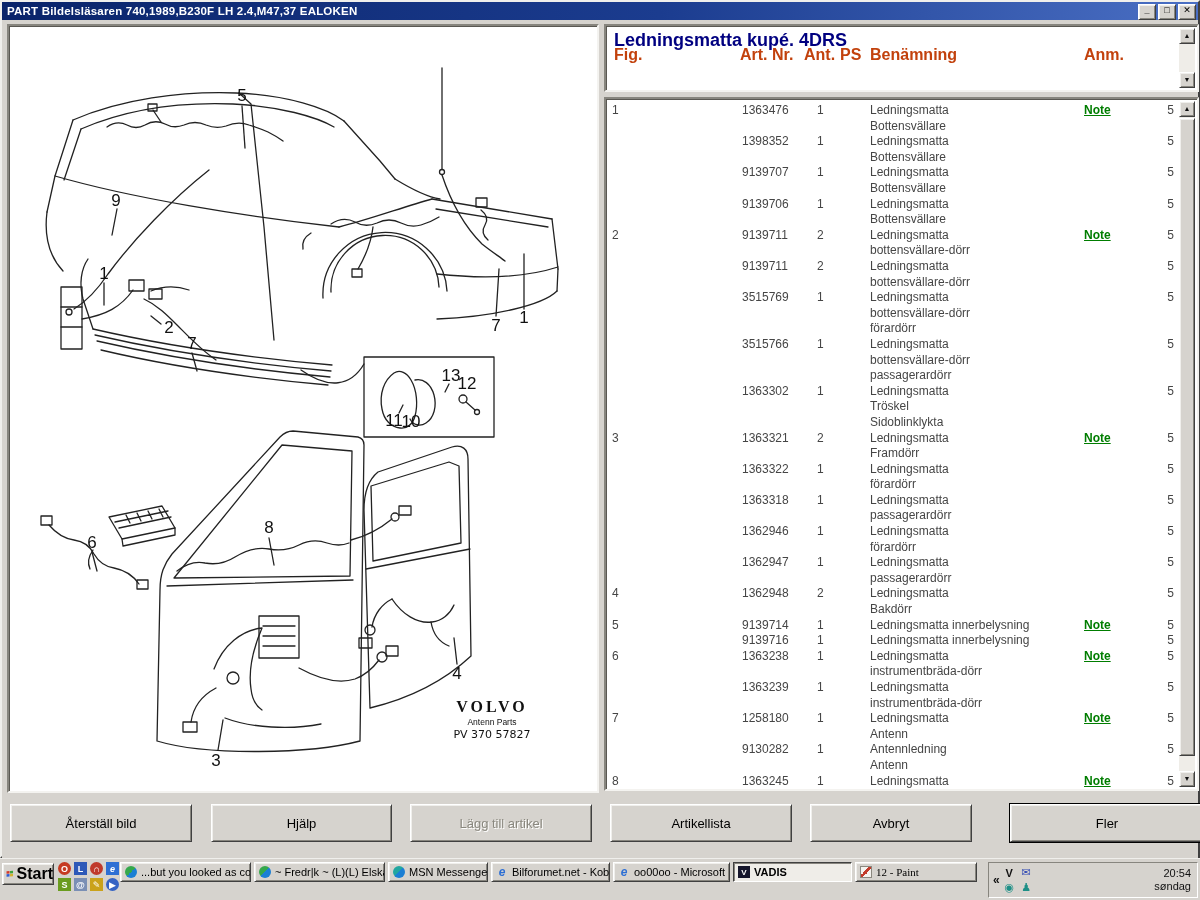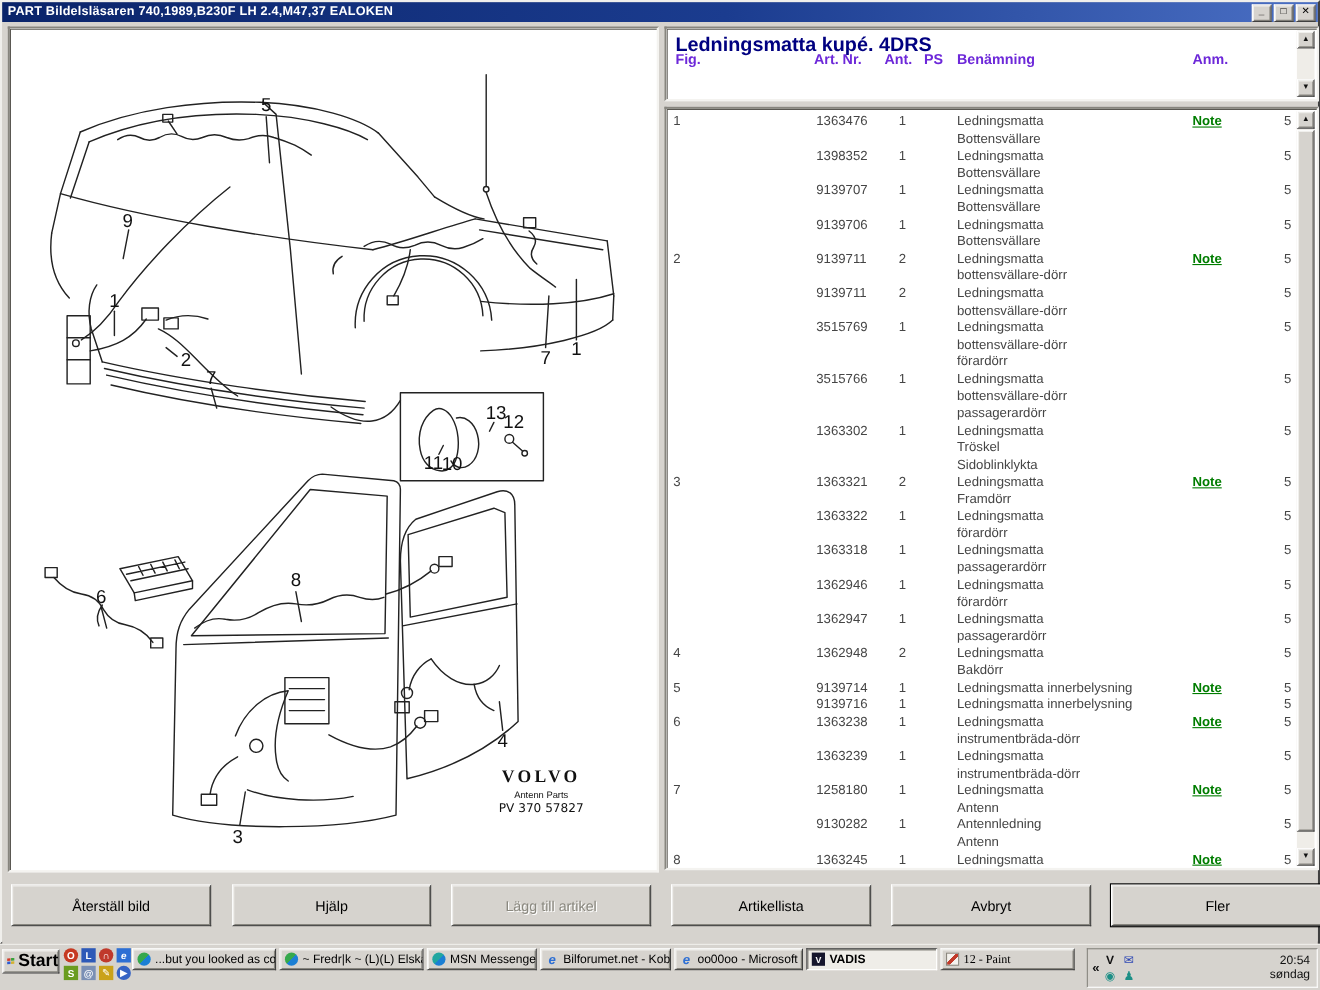--- a/index.html
+++ b/index.html
@@ -36,21 +36,21 @@
            font-family:"Liberation Sans",sans-serif;}
   .volvo-logo{position:absolute;left:428px;top:672px;width:110px;text-align:center;color:#111;}
   .volvo-brand{font-family:"Liberation Serif","DejaVu Serif",serif;font-weight:bold;
                font-size:16px;letter-spacing:3px;}
   .volvo-sub{font-size:8.5px;margin-top:1px;}
   .volvo-code{font-size:11px;margin-top:1px;font-family:"DejaVu Sans",sans-serif;}
 
   
   .panel-header{position:absolute;left:602px;top:4px;width:595px;height:68px;box-sizing:border-box;}
   .panel-title{position:absolute;left:8px;top:4px;font-size:18px;font-weight:bold;color:#000080;text-align:center;}
-  .colhead{position:absolute;top:20px;font-size:13px;font-weight:bold;color:#6d28d9;text-align:right;}
+  .colhead{position:absolute;top:20px;font-size:16px;font-weight:bold;color:#c2410c;text-align:right;}
   .panel-table{position:absolute;left:602px;top:77px;width:595px;height:694px;box-sizing:border-box;}
   .rows-box{position:absolute;left:0;top:0;right:18px;bottom:0;overflow:hidden;padding-top:4px;}
   .prow{position:relative;font-size:12px;color:#454545;}
   .prow div,.prow span{line-height:15.6px;}
   .c{position:absolute;top:0;white-space:nowrap;}
   .cfig{left:6px;}  .cart{left:136px;} .cant{left:211px;} .cname{left:264px;}
   .cnote{left:478px;} .cnum{left:554px;width:14px;text-align:right;}
   .notelink{color:#007d00;font-weight:bold;text-decoration:underline;cursor:pointer;}
 
   
@@ -491,21 +491,21 @@
           <div class="sthumb raised" style="top:17px;height:638px;"></div>
           <div class="sbtn down raised">▼</div>
         </div>
       </div>
 
       <div id="action-row">
           <div class="action-btn raised" style="left: 8px; width: 182px;">Återställ bild</div>
           <div class="action-btn raised" style="left: 209px; width: 181px;">Hjälp</div>
           <div class="action-btn raised disabled" style="left: 408px; width: 182px;">Lägg till artikel</div>
           <div class="action-btn raised" style="left: 608px; width: 182px;">Artikellista</div>
-          <div class="action-btn raised" style="left: 808px; width: 182px;">Avbryt</div>
+          <div class="action-btn raised" style="left: 808px; width: 162px;">Avbryt</div>
           <div class="action-btn raised default-btn" style="left: 1008px; width: 194px;">Fler</div>
         </div>
 
     </div>
   </div>
 
   <div class="taskbar">
     <div class="start-btn raised">
       <svg width="14" height="12" viewBox="0 0 14 12">
         <rect x="1" y="1" width="5.5" height="4.5" fill="#d43b2a" transform="skewY(-4)"></rect>

